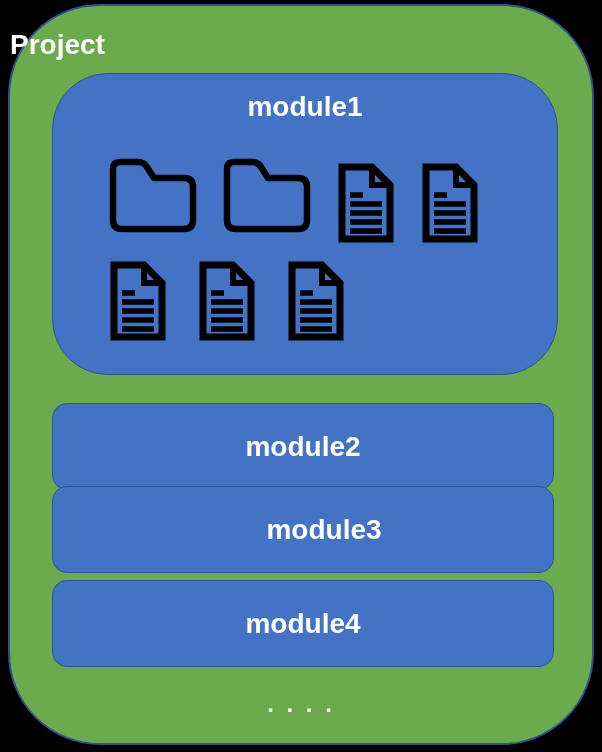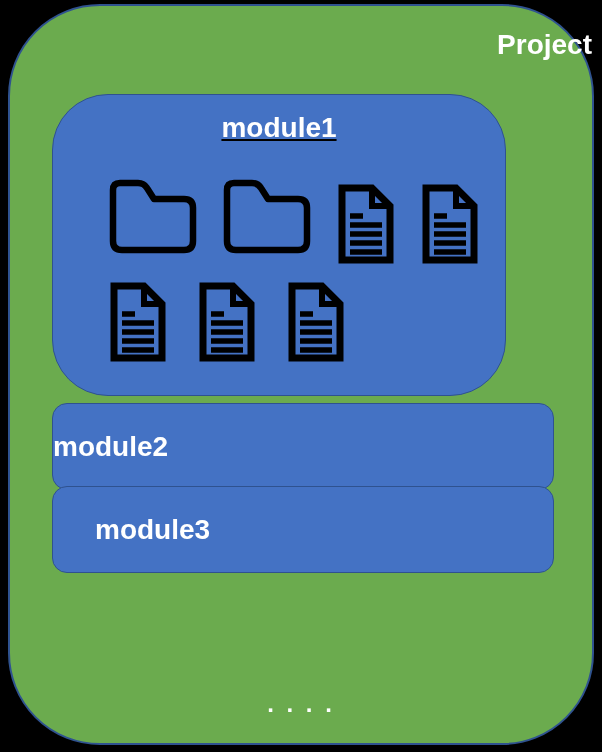--- a/index.html
+++ b/index.html
@@ -19,38 +19,37 @@
     width: 586px;
     height: 741px;
     box-sizing: border-box;
     background: var(--project_fill, #6bab4e);
     border: 2px solid var(--outline, #2f528f);
     border-radius: 92px;
   }
 
   .project-title {
     margin-top: 22px;
-    text-align: right;
+    text-align: left;
     color: var(--text, #fff);
     font-size: 28px;
     font-weight: 700;
     line-height: 34px;
   }
 
   .module1 {
     position: absolute;
     left: 42px;
-    top: 88px;
-    width: 454px;
+    top: 67px;
+    width: 506px;
     height: 302px;
     box-sizing: border-box;
     background: var(--module_fill, #4472c4);
     border: 1.5px solid var(--outline, #2f528f);
     border-radius: 56px;
-    text-decoration: underline;
   }
 
   .module1-title {
     margin-top: 16px;
     text-align: center;
     color: var(--text, #fff);
     font-size: 28px;
     font-weight: 700;
     line-height: 34px;
   }
@@ -73,21 +72,21 @@
     position: absolute;
     left: 42px;
     width: 502px;
     height: 87px;
     box-sizing: border-box;
     background: var(--module_fill, #4472c4);
     border: 1.5px solid var(--outline, #2f528f);
     border-radius: 15px;
     display: flex;
     align-items: center;
-    justify-content: flex-start;
+    justify-content: center;
     color: var(--text, #fff);
     font-size: 28px;
     font-weight: 700;
   }
   .bar.bar2 { top: 397px; }
   .bar.bar3 { top: 480px; padding-left: 42px; }
   .bar.bar4 { top: 574px; }
 
   .ellipsis {
     position: absolute;
@@ -169,16 +168,19 @@
   </div>
 
   <div class="bar bar2">
     <span>module2</span>
   </div>
 
   <div class="bar bar3">
     <span>module3</span>
   </div>
 
+  <div class="bar bar4">
+    <span>module4</span>
+  </div>
 
   <div class="ellipsis">. . . .</div>
 
 </div>
 
 </body></html>

